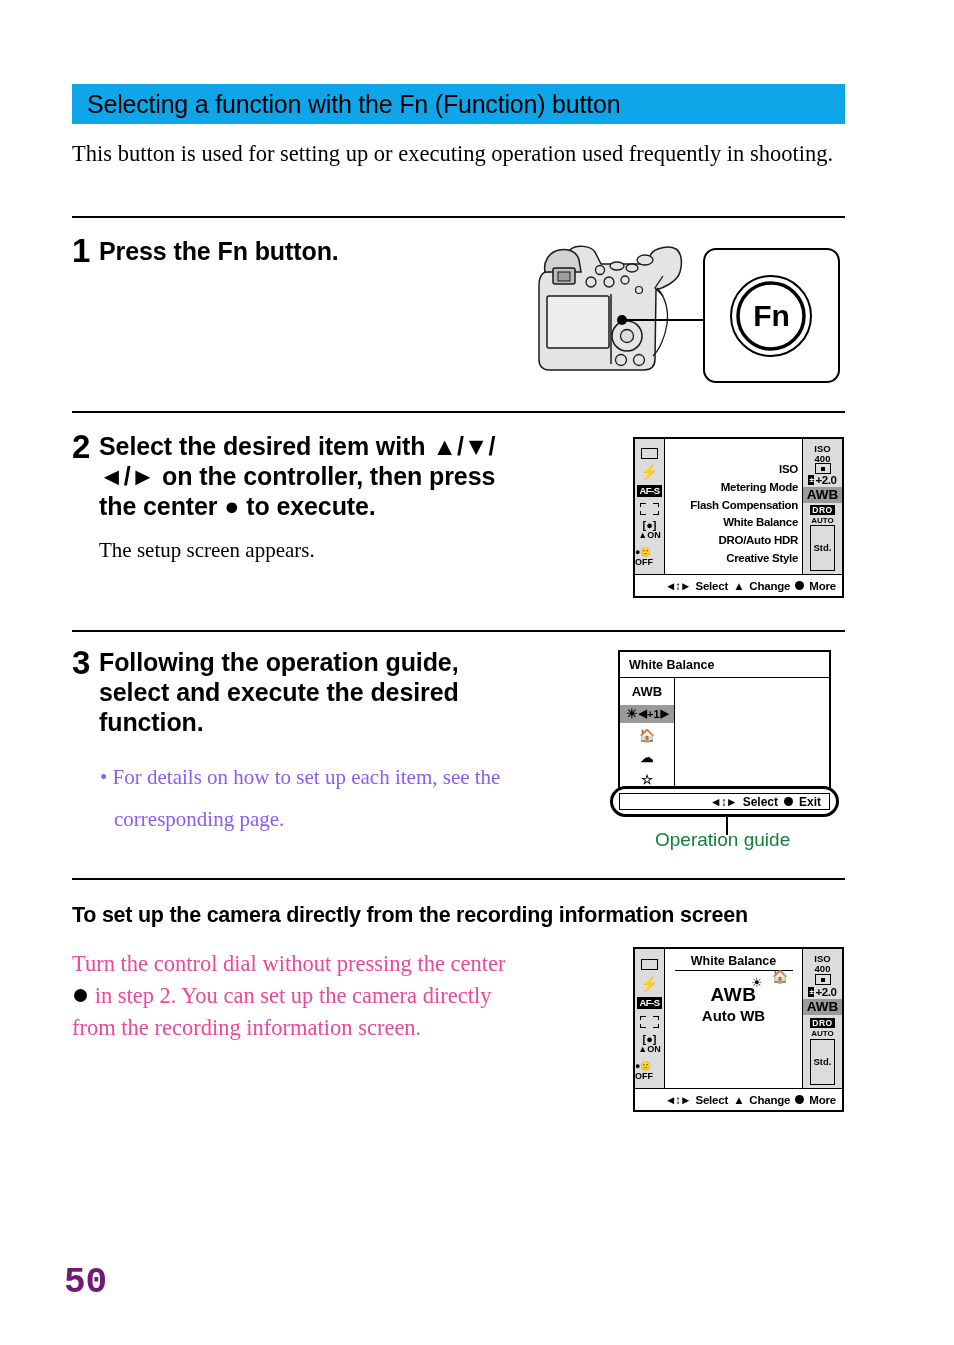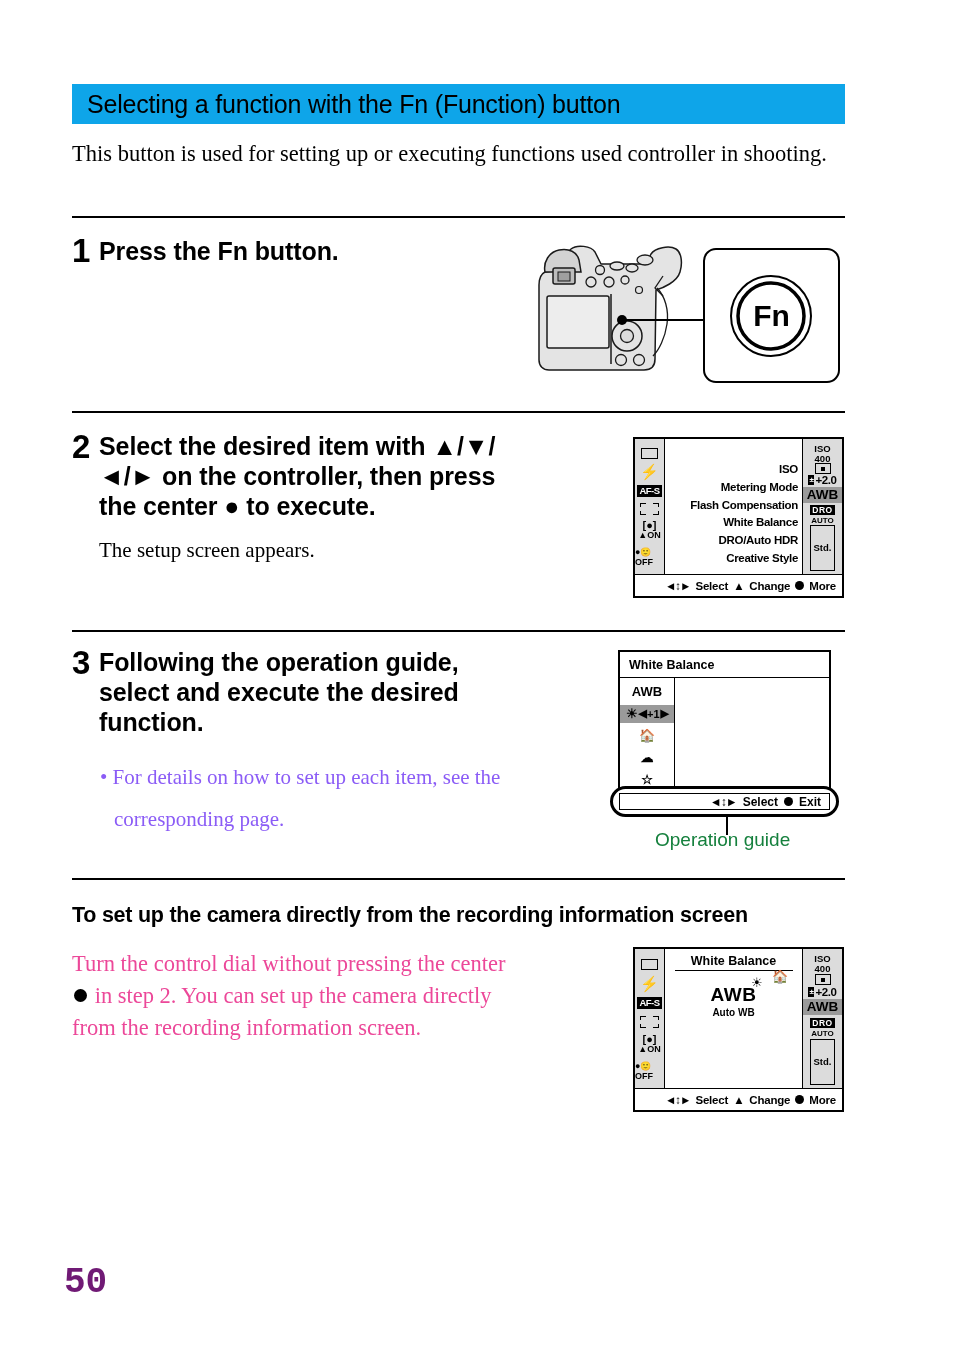--- a/index.html
+++ b/index.html
@@ -215,36 +215,36 @@
   .wb-overlay {
     position: absolute; inset: 0;
     display: flex; flex-direction: column; align-items: center;
   }
   .wb-overlay .ttl {
     font-size: 12.5px; font-weight: bold; margin-top: 5px;
     padding-bottom: 2px; border-bottom: 1.3px solid #000;
     width: 118px; text-align: center;
   }
   .wb-overlay .big { font-size: 19px; font-weight: bold; margin-top: 13px; letter-spacing: 0.5px; }
-  .wb-overlay .small { font-size: 10px; font-weight: bold; margin-top: 1px; }
+  .wb-overlay .small { font-size: 15px; font-weight: bold; margin-top: 1px; }
   .sun-glyph { font-size: 13px; }
   .shade-glyph { font-size: 13px; }
   .nav-glyph { letter-spacing: -1px; }
   .dot-g { display: inline-block; width: 9px; height: 9px; background: #000; border-radius: 50%; }
 </style>
 </head>
 <body>
 
 <div class="page">
 
   <div class="section-header">
     <span class="title">Selecting a function with the Fn (Function) button</span>
   </div>
 
-  <div class="intro">This button is used for setting up or executing functions used controller in shooting.</div>
+  <div class="intro">This button is used for setting up or executing operation used frequently in shooting.</div>
 
   <div class="hrule" style="top:216px;"></div>
   <div class="hrule" style="top:411px;"></div>
   <div class="hrule" style="top:630px;"></div>
   <div class="hrule" style="top:878px;"></div>
 
   <div class="step-num" style="left:72px; top:234px;">1</div>
   <div class="step-head" style="left:99px; top:236px; width:400px;">Press the Fn button.</div>
 
   <div class="camera-fig">

